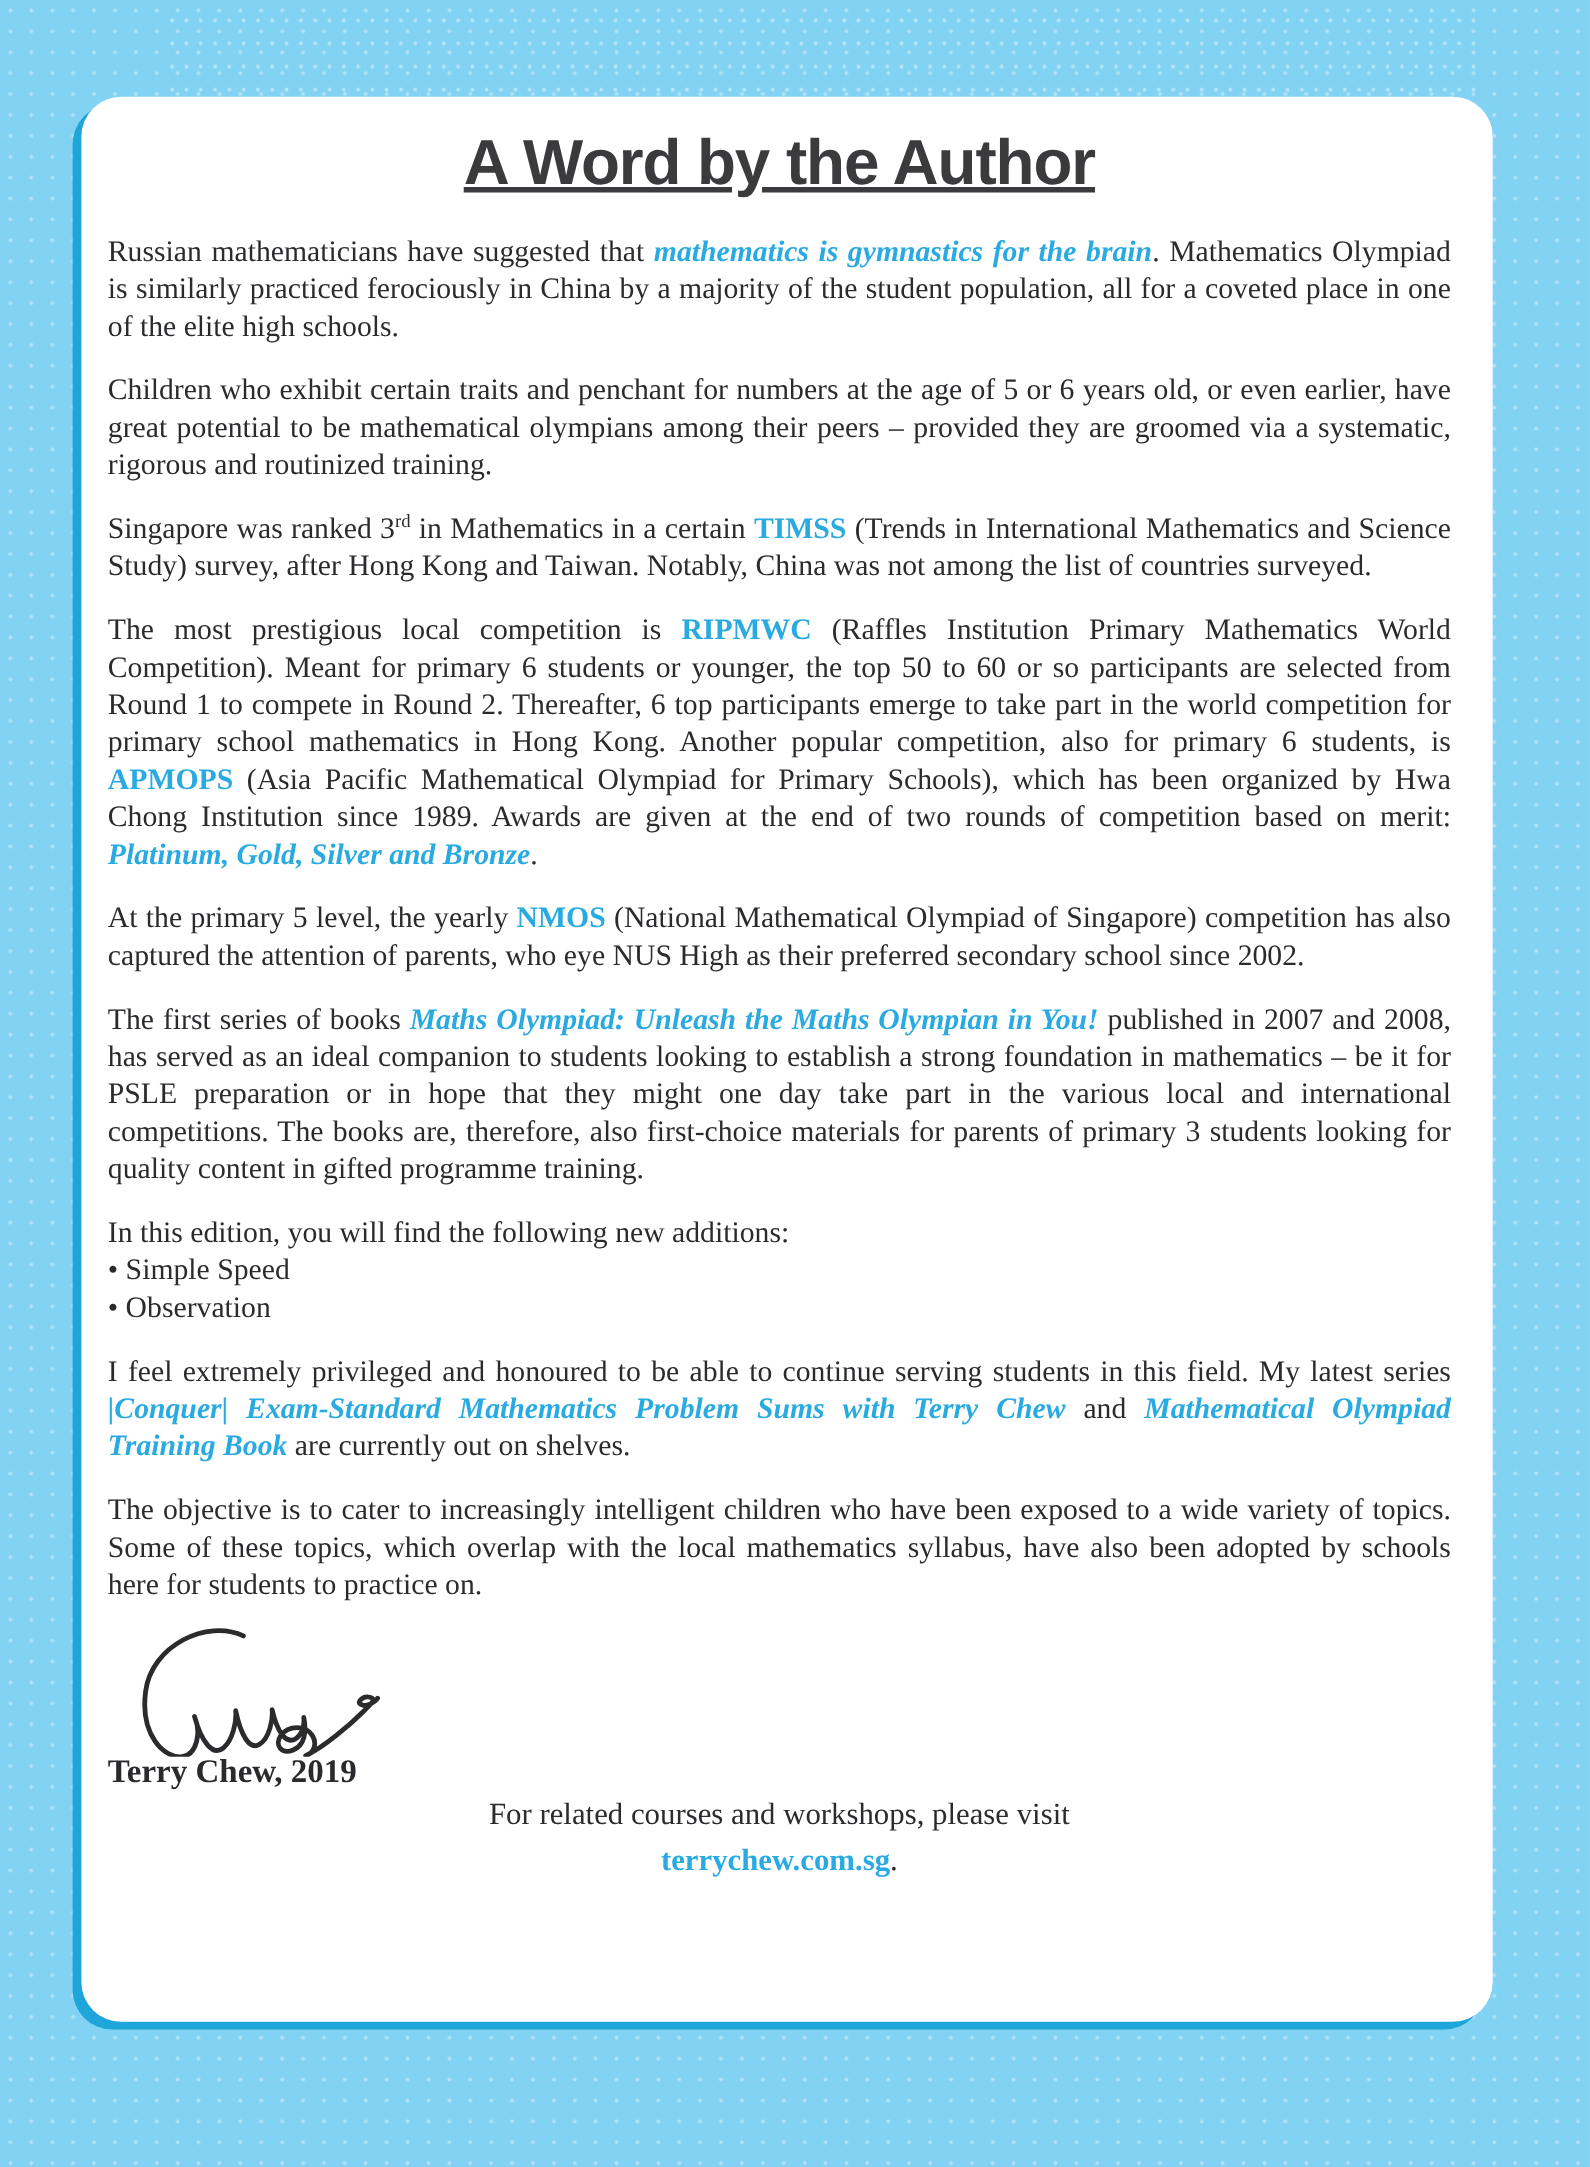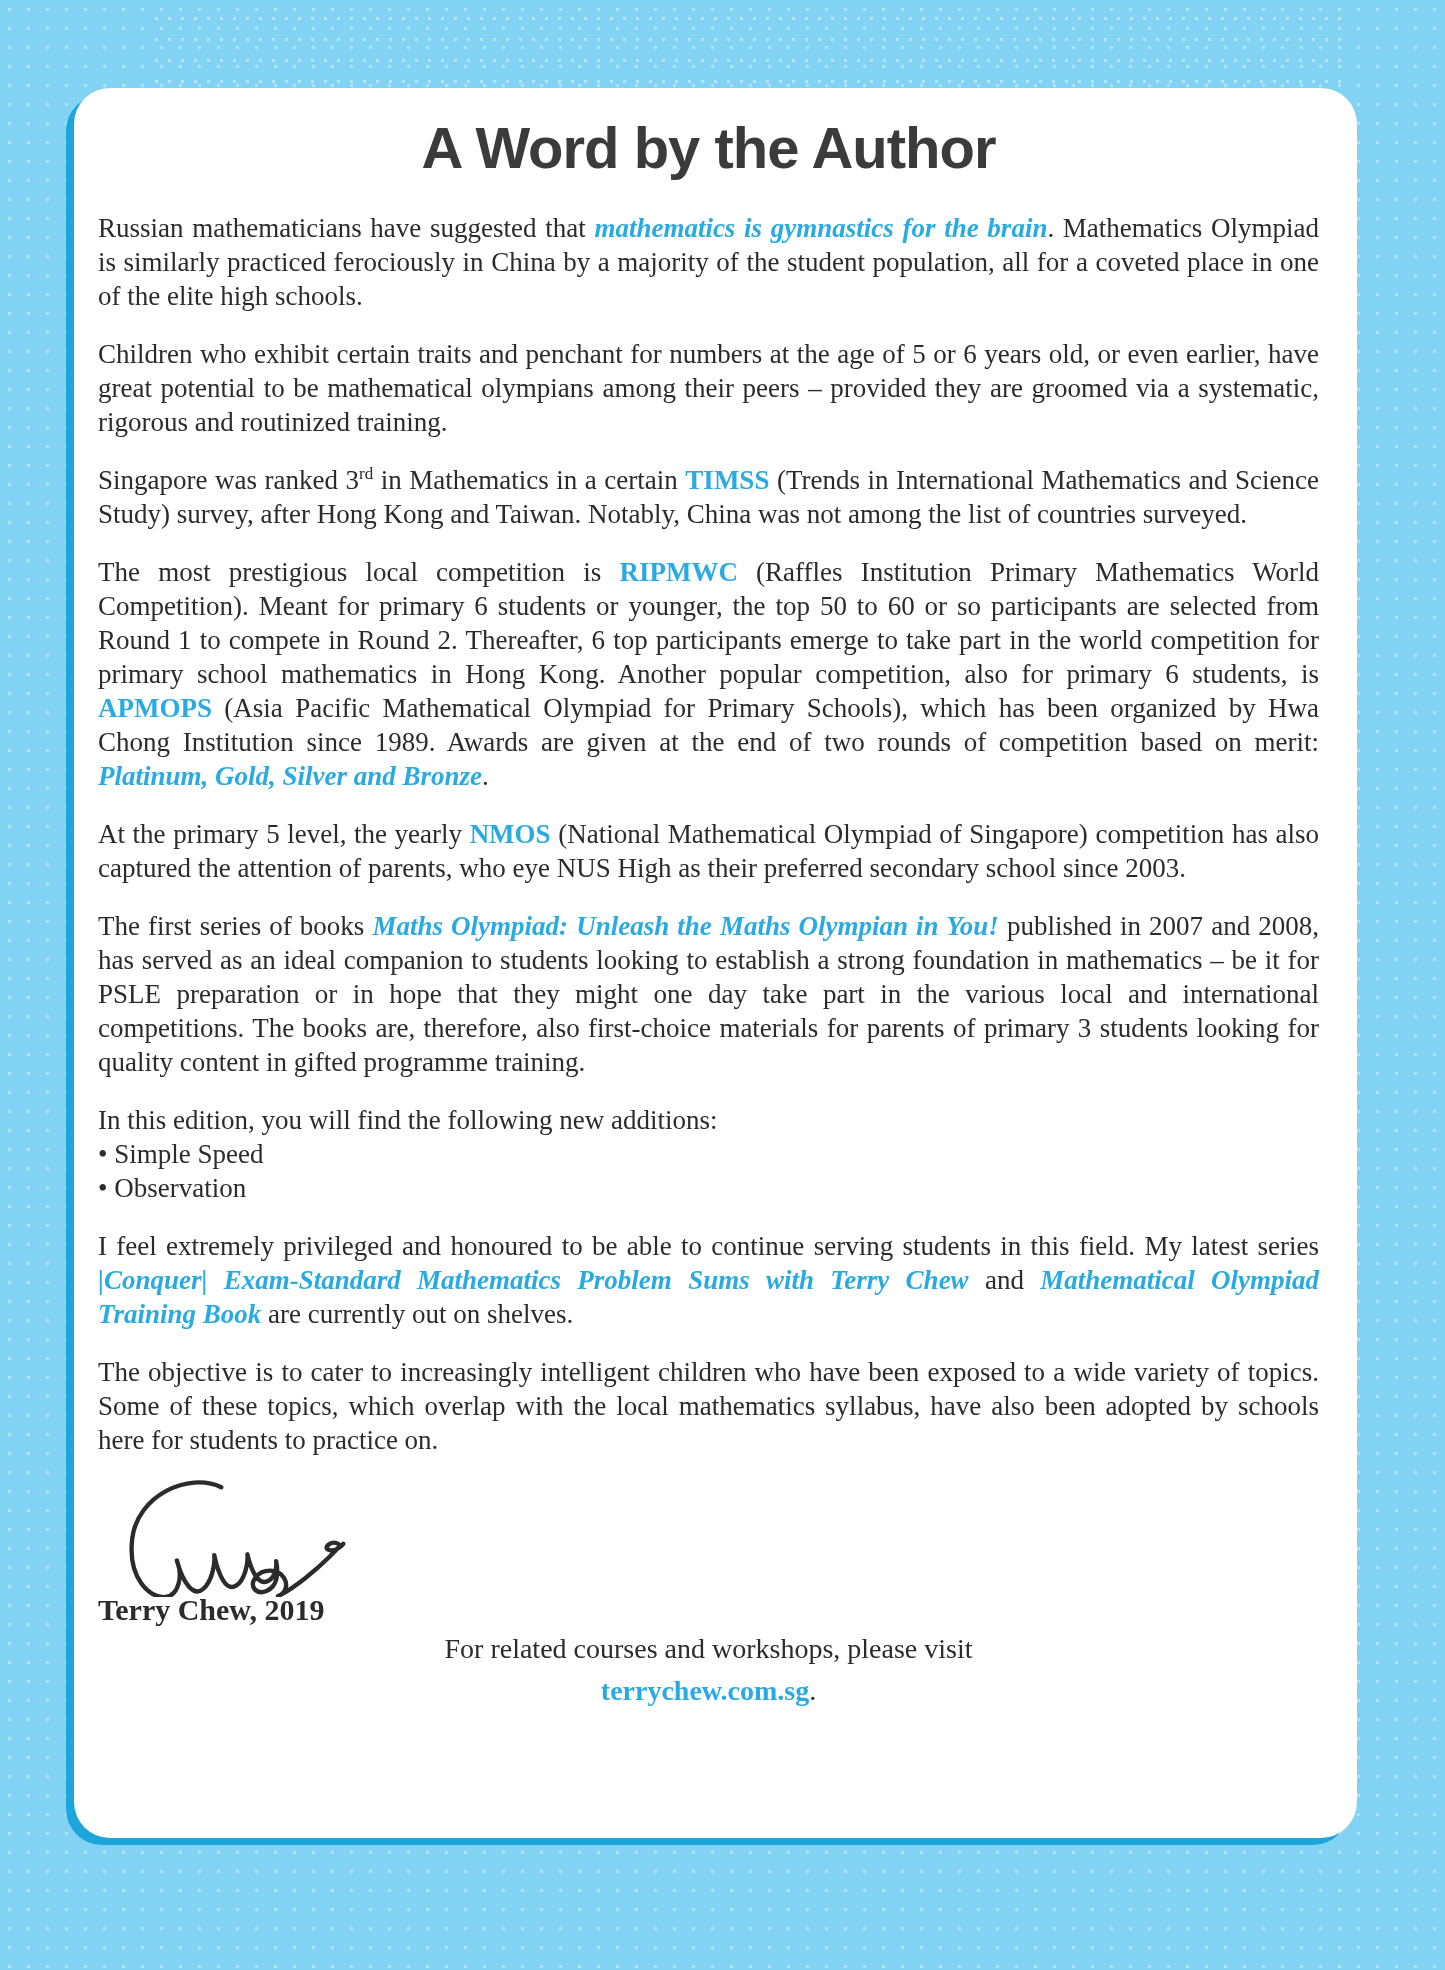--- a/index.html
+++ b/index.html
@@ -31,20 +31,21 @@
     padding: 16px 38px 0 24px;
   }
   .title {
     font-family: "Liberation Sans", sans-serif;
     font-weight: 800;
     font-size: 58px;
     letter-spacing: -1px;
     color: var(--title-color, #3b3b3d);
     text-align: center;
     margin-top: 10px;
+    text-decoration: underline;
   }
   .paragraphs { margin-top: 30px; }
   .para {
     font-size: 27px;
     line-height: 34px;
     color: var(--text-color, #2b2a2e);
     text-align: justify;
     margin-bottom: 24px;
   }
   .para sup { font-size: 17px; line-height: 0; }
@@ -70,21 +71,21 @@
   <div class="top-dots"></div>
 
   <div class="card">
     <h1 class="title">A Word by the Author</h1>
 
     <div class="paragraphs">
         <p class="para"><span>Russian mathematicians have suggested that </span><span class="blue-bold-italic">mathematics is gymnastics for the brain</span><span>. Mathematics Olympiad is similarly practiced ferociously in China by a majority of the student population, all for a coveted place in one of the elite high schools.</span></p>
         <p class="para"><span>Children who exhibit certain traits and penchant for numbers at the age of 5 or 6 years old, or even earlier, have great potential to be mathematical olympians among their peers – provided they are groomed via a systematic, rigorous and routinized training.</span></p>
         <p class="para"><span>Singapore was ranked 3</span><sup>rd</sup><span> in Mathematics in a certain </span><span class="blue-bold">TIMSS</span><span> (Trends in International Mathematics and Science Study) survey, after Hong Kong and Taiwan. Notably, China was not among the list of countries surveyed.</span></p>
         <p class="para"><span>The most prestigious local competition is </span><span class="blue-bold">RIPMWC</span><span> (Raffles Institution Primary Mathematics World Competition). Meant for primary 6 students or younger, the top 50 to 60 or so participants are selected from Round 1 to compete in Round 2. Thereafter, 6 top participants emerge to take part in the world competition for primary school mathematics in Hong Kong. Another popular competition, also for primary 6 students, is </span><span class="blue-bold">APMOPS</span><span> (Asia Pacific Mathematical Olympiad for Primary Schools), which has been organized by Hwa Chong Institution since 1989. Awards are given at the end of two rounds of competition based on merit: </span><span class="blue-bold-italic">Platinum, Gold, Silver and Bronze</span><span>.</span></p>
-        <p class="para"><span>At the primary 5 level, the yearly </span><span class="blue-bold">NMOS</span><span> (National Mathematical Olympiad of Singapore) competition has also captured the attention of parents, who eye NUS High as their preferred secondary school since 2003.</span></p>
+        <p class="para"><span>At the primary 5 level, the yearly </span><span class="blue-bold">NMOS</span><span> (National Mathematical Olympiad of Singapore) competition has also captured the attention of parents, who eye NUS High as their preferred secondary school since 2002.</span></p>
         <p class="para"><span>The first series of books </span><span class="blue-bold-italic">Maths Olympiad: Unleash the Maths Olympian in You!</span><span> published in 2007 and 2008, has served as an ideal companion to students looking to establish a strong foundation in mathematics – be it for PSLE preparation or in hope that they might one day take part in the various local and international competitions. The books are, therefore, also first-choice materials for parents of primary 3 students looking for quality content in gifted programme training.</span></p>
         <p class="para"><span>In this edition, you will find the following new additions:</span><br><span>• Simple Speed</span><br><span>• Observation</span></p>
         <p class="para"><span>I feel extremely privileged and honoured to be able to continue serving students in this field. My latest series </span><span class="blue-bold-italic">|Conquer| Exam-Standard Mathematics Problem Sums with Terry Chew</span><span> and </span><span class="blue-bold-italic">Mathematical Olympiad Training Book</span><span> are currently out on shelves.</span></p>
         <p class="para"><span>The objective is to cater to increasingly intelligent children who have been exposed to a wide variety of topics. Some of these topics, which overlap with the local mathematics syllabus, have also been adopted by schools here for students to practice on.</span></p>
       </div>
 
     <div class="signature-block">
       <svg class="signature-svg" width="250" height="122" viewBox="0 0 280 140">
         <g fill="none" stroke="#2b2b2e" stroke-width="5" stroke-linecap="round" stroke-linejoin="round">
           <path d="M 138,14

